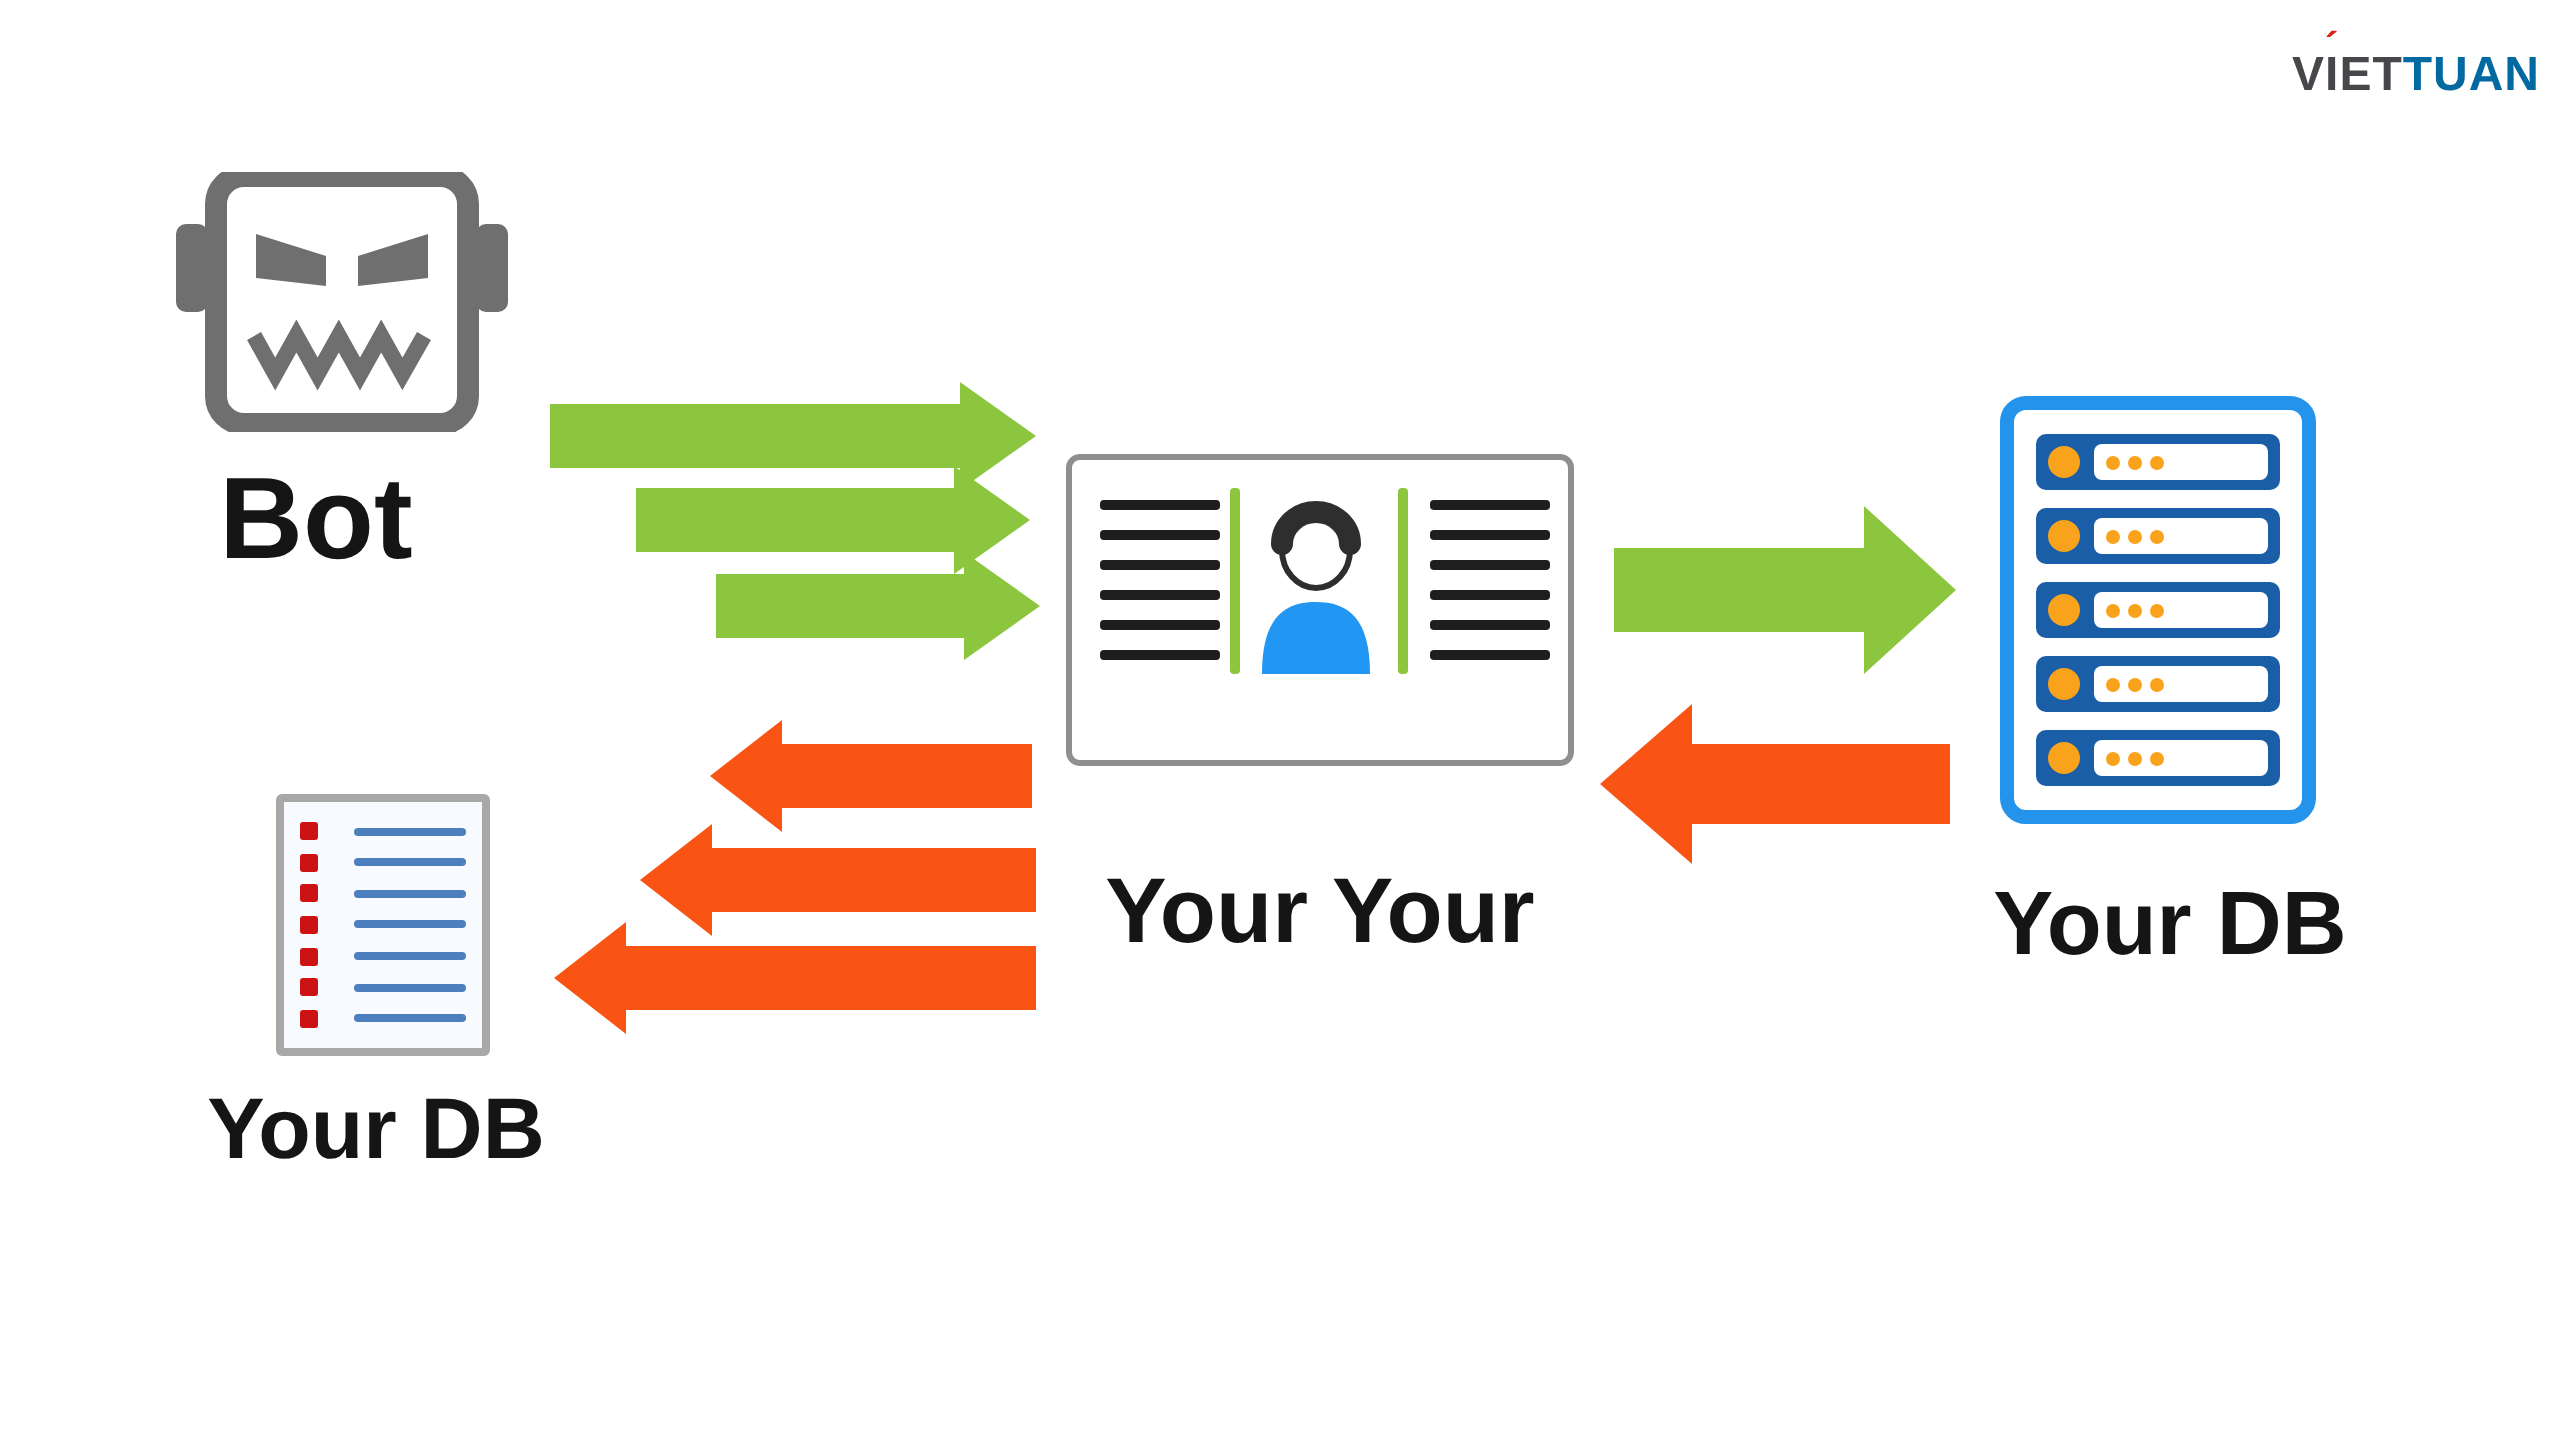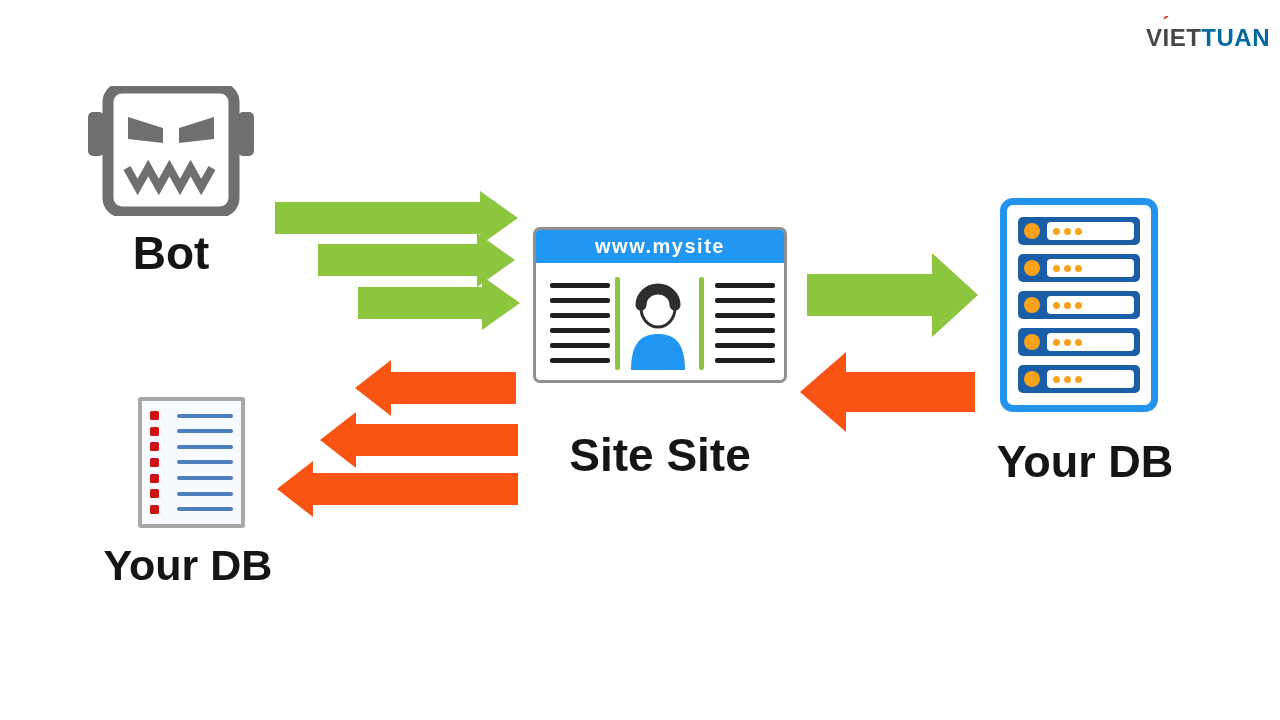--- a/index.html
+++ b/index.html
@@ -11,21 +11,21 @@
   .logo{position:absolute;left:1146px;top:24px;font-size:24px;font-weight:bold;
         letter-spacing:.5px;white-space:nowrap;}
   .lg-dark{color:#47474B;}
   .lg-red{color:#0369a1;}
   .lg-i{position:relative;color:#47474B;display:inline-block;}
   .lg-accent{position:absolute;left:50%;top:-11px;transform:translateX(-50%);
              color:#D7261D;font-size:20px;font-weight:bold;}
 
   
   .node-label{position:absolute;color:#151515;font-weight:bold;text-align:center;}
-  .lbl-bot{left:84px;top:226px;width:174px;font-size:46px;}
+  .lbl-bot{left:71px;top:226px;width:174px;font-size:58px;}
   .lbl-site{left:523px;top:428px;width:274px;font-size:46px;}
   .lbl-db{left:985px;top:436px;width:200px;font-size:45px;}
   .lbl-content{left:88px;top:538px;width:200px;font-size:43px;line-height:54px;}
 
   
   .arrow{position:absolute;display:block;}
   .green-fill{fill:#8CC63E;}
   .orange-fill{fill:#FA5415;}
 
   
@@ -87,21 +87,20 @@
     <polygon class="green-fill" points="0,11 205,11 205,0 243,27 205,54 205,43 0,43"></polygon>
   </svg>
   <svg class="arrow" style="left:318px;top:233px;" width="197" height="54" viewBox="0 0 197 54">
     <polygon class="green-fill" points="0,11 159,11 159,0 197,27 159,54 159,43 0,43"></polygon>
   </svg>
   <svg class="arrow" style="left:358px;top:276px;" width="162" height="54" viewBox="0 0 162 54">
     <polygon class="green-fill" points="0,11 124,11 124,0 162,27 124,54 124,43 0,43"></polygon>
   </svg>
 
   <div class="site-window">
-    <div class="site-header">www.mysite</div>
     <div class="site-body">
       <div class="site-lines left" id="site-lines-left">
           <div class="site-line"></div>
           <div class="site-line"></div>
           <div class="site-line"></div>
           <div class="site-line"></div>
           <div class="site-line"></div>
           <div class="site-line"></div>
         </div>
       <div class="site-vbar vbar1"></div>
@@ -114,21 +113,21 @@
       <div class="site-lines right" id="site-lines-right">
           <div class="site-line"></div>
           <div class="site-line"></div>
           <div class="site-line"></div>
           <div class="site-line"></div>
           <div class="site-line"></div>
           <div class="site-line"></div>
         </div>
     </div>
   </div>
-  <div class="node-label lbl-site">Site Site</div>
+  <div class="node-label lbl-site">Your Your</div>
 
   <svg class="arrow" style="left:807px;top:253px;" width="171" height="84" viewBox="0 0 171 84">
     <polygon class="green-fill" points="0,21 125,21 125,0 171,42 125,84 125,63 0,63"></polygon>
   </svg>
 
   <svg class="arrow" style="left:800px;top:352px;" width="175" height="80" viewBox="0 0 175 80">
     <polygon class="orange-fill" points="175,20 46,20 46,0 0,40 46,80 46,60 175,60"></polygon>
   </svg>
 
   <div class="server" id="server-box">

